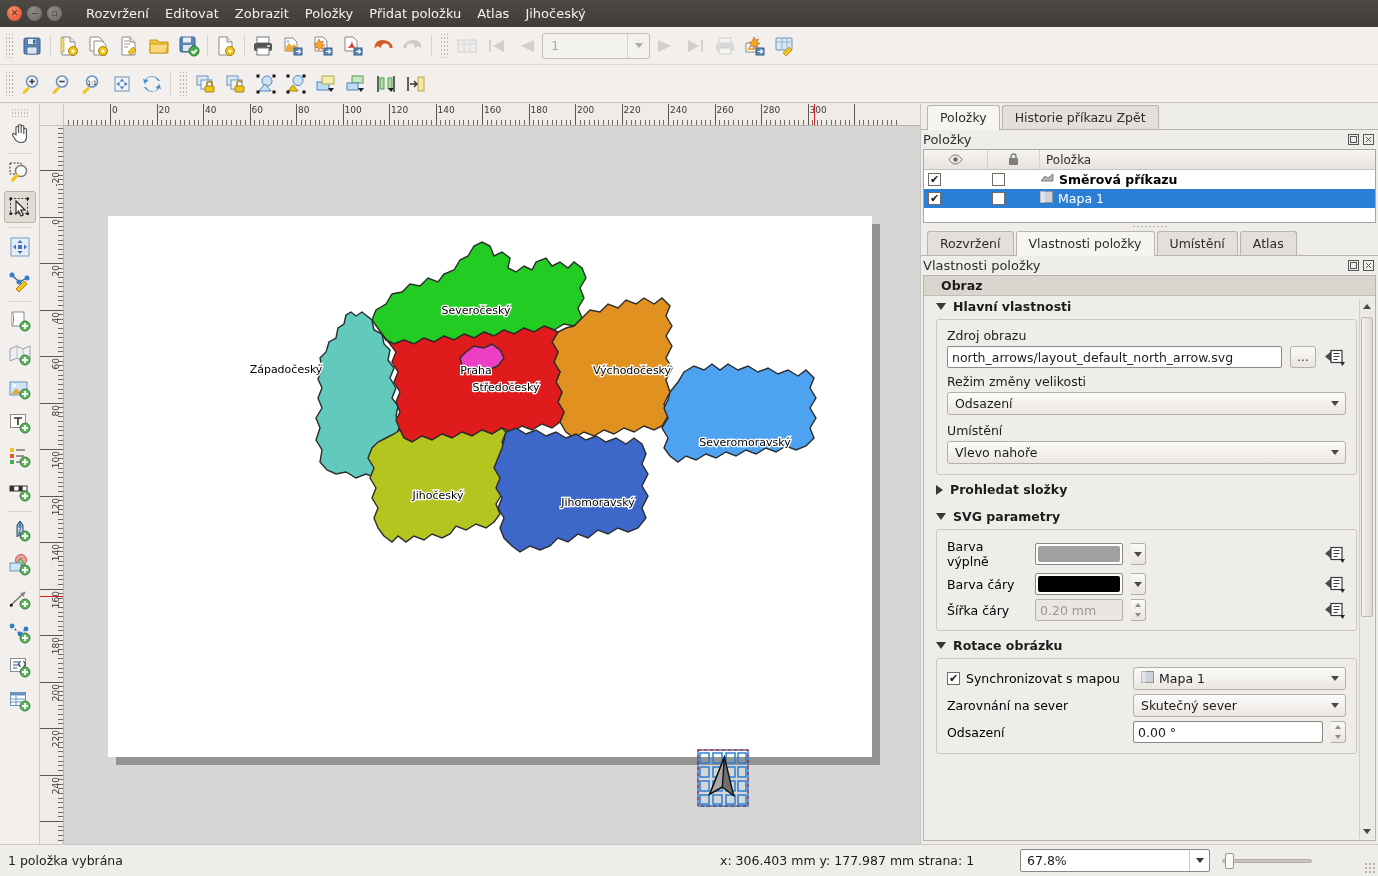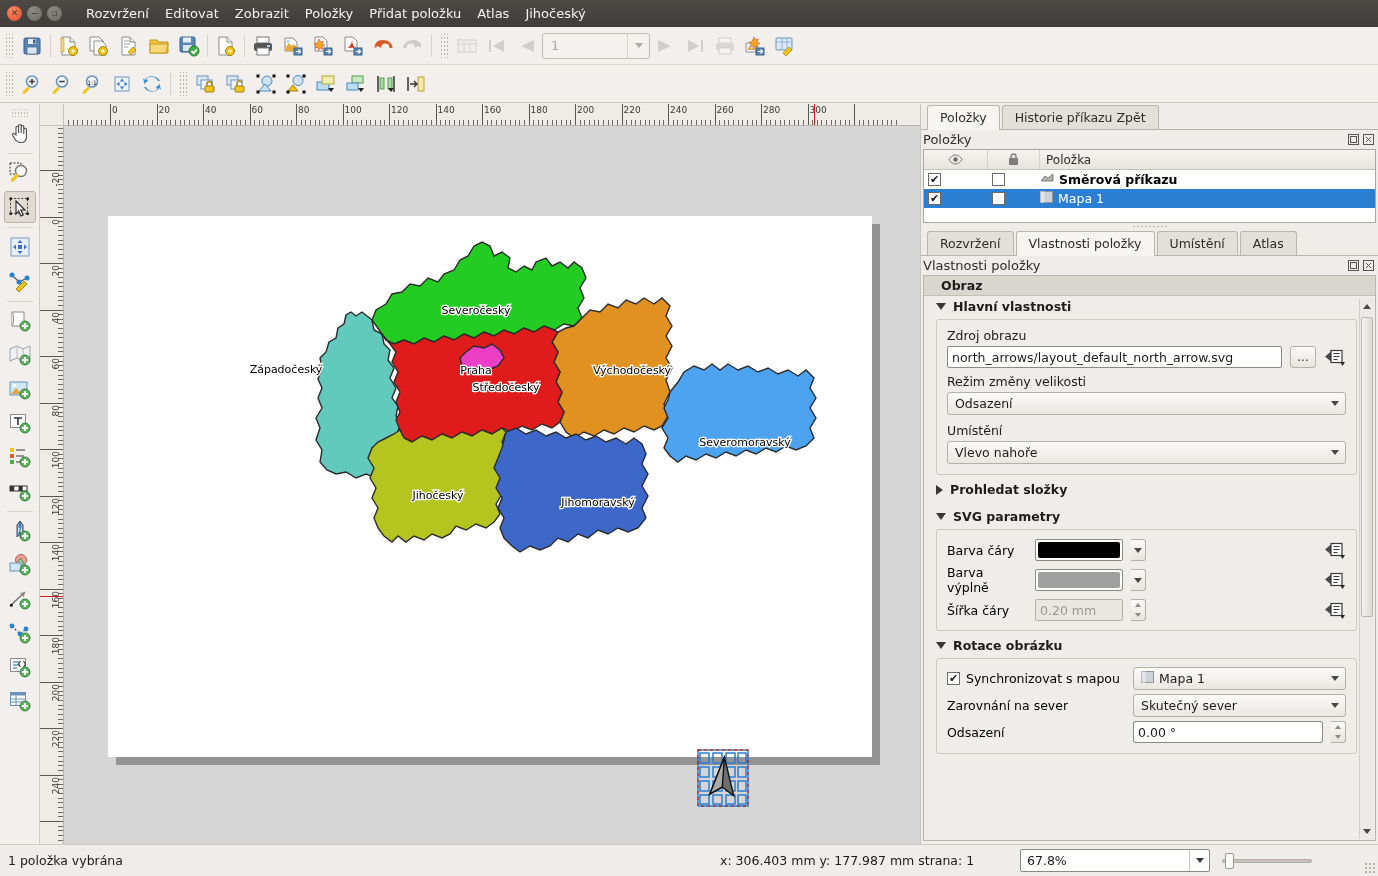--- a/index.html
+++ b/index.html
@@ -1222,41 +1222,41 @@
           </div>
         </div>
 
         <div class="sect">
           <div class="sect-title">
             <i class="tri down"></i>
             <span>SVG parametry</span>
           </div>
           <div class="panelbox" style="padding:9px 10px;">
             <div class="row">
-              <span style="width:80px;font-size:12.5px;">Barva čáry</span>
+              <span style="width:80px;font-size:12.5px;">Barva výplně</span>
               <span class="colorbtn" style="width:88px;">
-                  <i id="strokeswatch" style="background: rgb(0, 0, 0);"></i>
+                  <i id="fillswatch" style="background: rgb(160, 160, 160);"></i>
                 </span>
               <span class="colordrop">
                   <i class="caret"></i>
                 </span>
               <span style="flex:1;"></span>
               <span class="dd-icon">
                 <svg width="22" height="18" viewBox="0 0 22 18">
                     <path d="M1 8.5L7 3.5v10z" fill="#4a4a4a"></path>
                     <rect x="7" y="2.5" width="11" height="12" fill="#fff" stroke="#3a3a3a" stroke-width="1.2"></rect>
                     <path d="M9.5 5.5h6M9.5 8.5h6M9.5 11.5h4" stroke="#3a3a3a" stroke-width="1.2"></path>
                     <path d="M16 14l5 0-2.5 4z" fill="#2a2a2a"></path>
                   </svg>
               </span>
             </div>
             <div class="row">
-              <span style="width:80px;font-size:12.5px;">Barva výplně</span>
+              <span style="width:80px;font-size:12.5px;">Barva čáry</span>
               <span class="colorbtn" style="width:88px;">
-                  <i id="fillswatch" style="background: rgb(160, 160, 160);"></i>
+                  <i id="strokeswatch" style="background: rgb(0, 0, 0);"></i>
                 </span>
               <span class="colordrop">
                   <i class="caret"></i>
                 </span>
               <span style="flex:1;"></span>
               <span class="dd-icon">
                 <svg width="22" height="18" viewBox="0 0 22 18">
                     <path d="M1 8.5L7 3.5v10z" fill="#4a4a4a"></path>
                     <rect x="7" y="2.5" width="11" height="12" fill="#fff" stroke="#3a3a3a" stroke-width="1.2"></rect>
                     <path d="M9.5 5.5h6M9.5 8.5h6M9.5 11.5h4" stroke="#3a3a3a" stroke-width="1.2"></path>

